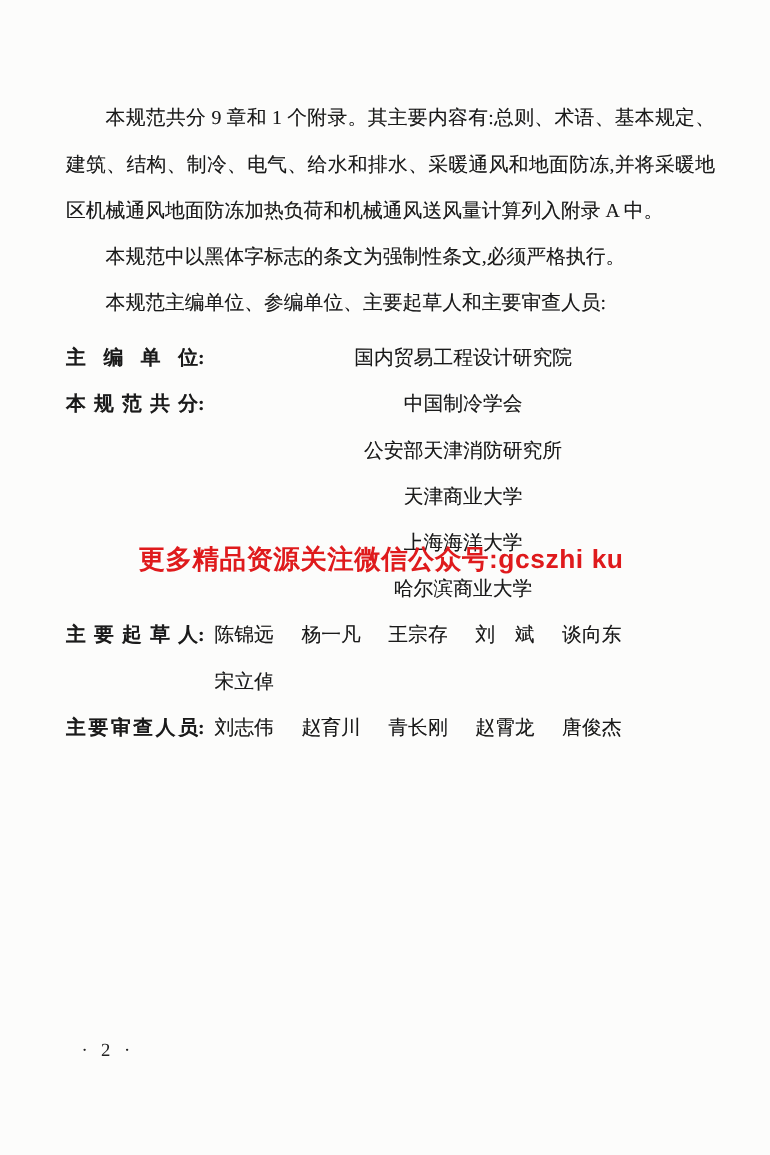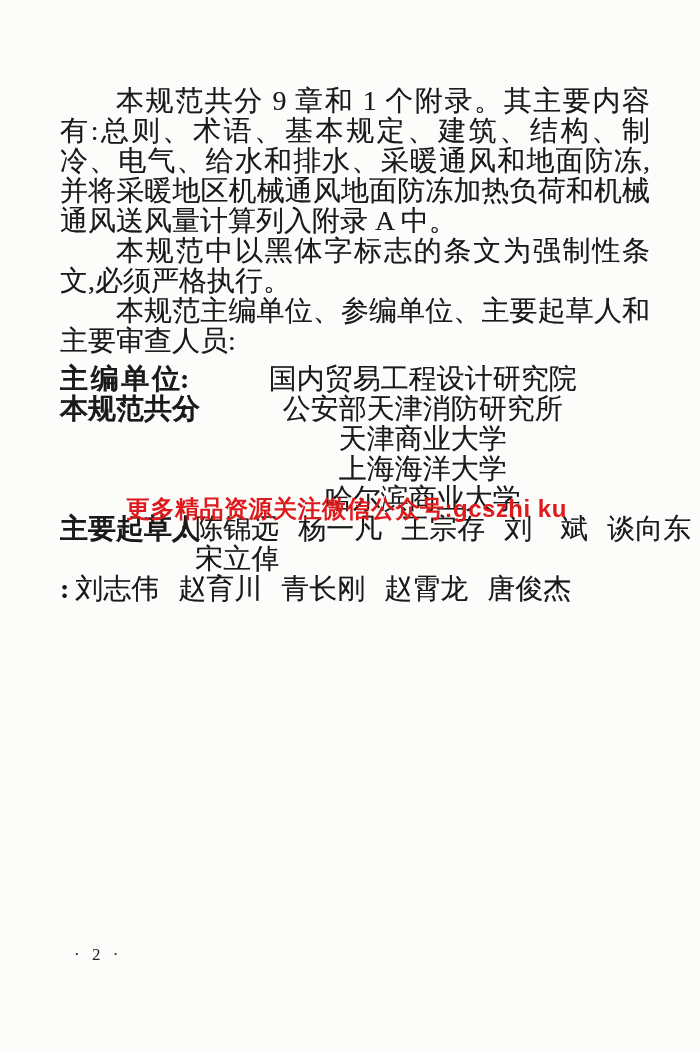--- a/index.html
+++ b/index.html
@@ -11,21 +11,21 @@
   .page{
     position:relative;
     width:700px;height:1050px;
     background:#fcfcfb;
     overflow:hidden;
     color:#1a1a1a;
   }
   .content{
     position:absolute;
     left:60px;top:86px;width:590px;
-    font-size:28px;line-height:30px;
+    font-size:18px;line-height:42px;
     text-align:justify;
     text-shadow:0 0 0.6px rgba(30,30,30,0.45);
   }
   .para{margin:0;text-indent:2em;}
   #credits{margin-top:8px;}
   .credit-row{display:flex;align-items:flex-start;}
   .credit-label{
     flex:none;display:inline-block;width:120px;
     font-weight:bold;
     text-align:justify;
@@ -64,20 +64,21 @@
           <span class="credit-label">主编单位</span>
           <span class="credit-colon">:</span>
           <div class="credit-body">
             <div class="credit-line">国内贸易工程设计研究院</div>
           </div>
         </div>
         <div class="credit-row">
           <span class="credit-label">本规范共分</span>
           <span class="credit-colon">:</span>
           <div class="credit-body">
+            <div class="credit-line">中国制冷学会</div>
             <div class="credit-line">公安部天津消防研究所</div>
             <div class="credit-line">天津商业大学</div>
             <div class="credit-line">上海海洋大学</div>
             <div class="credit-line">哈尔滨商业大学</div>
           </div>
         </div>
         <div class="credit-row">
           <span class="credit-label">主要起草人</span>
           <span class="credit-colon">:</span>
           <div class="credit-body">
@@ -87,20 +88,21 @@
               <span class="name">王宗存</span>
               <span class="name">刘　斌</span>
               <span class="name">谈向东</span>
             </div>
             <div class="name-row">
               <span class="name">宋立倬</span>
             </div>
           </div>
         </div>
         <div class="credit-row">
+          <span class="credit-label">主要审查人员</span>
           <span class="credit-colon">:</span>
           <div class="credit-body">
             <div class="name-row">
               <span class="name">刘志伟</span>
               <span class="name">赵育川</span>
               <span class="name">青长刚</span>
               <span class="name">赵霄龙</span>
               <span class="name">唐俊杰</span>
             </div>
           </div>

